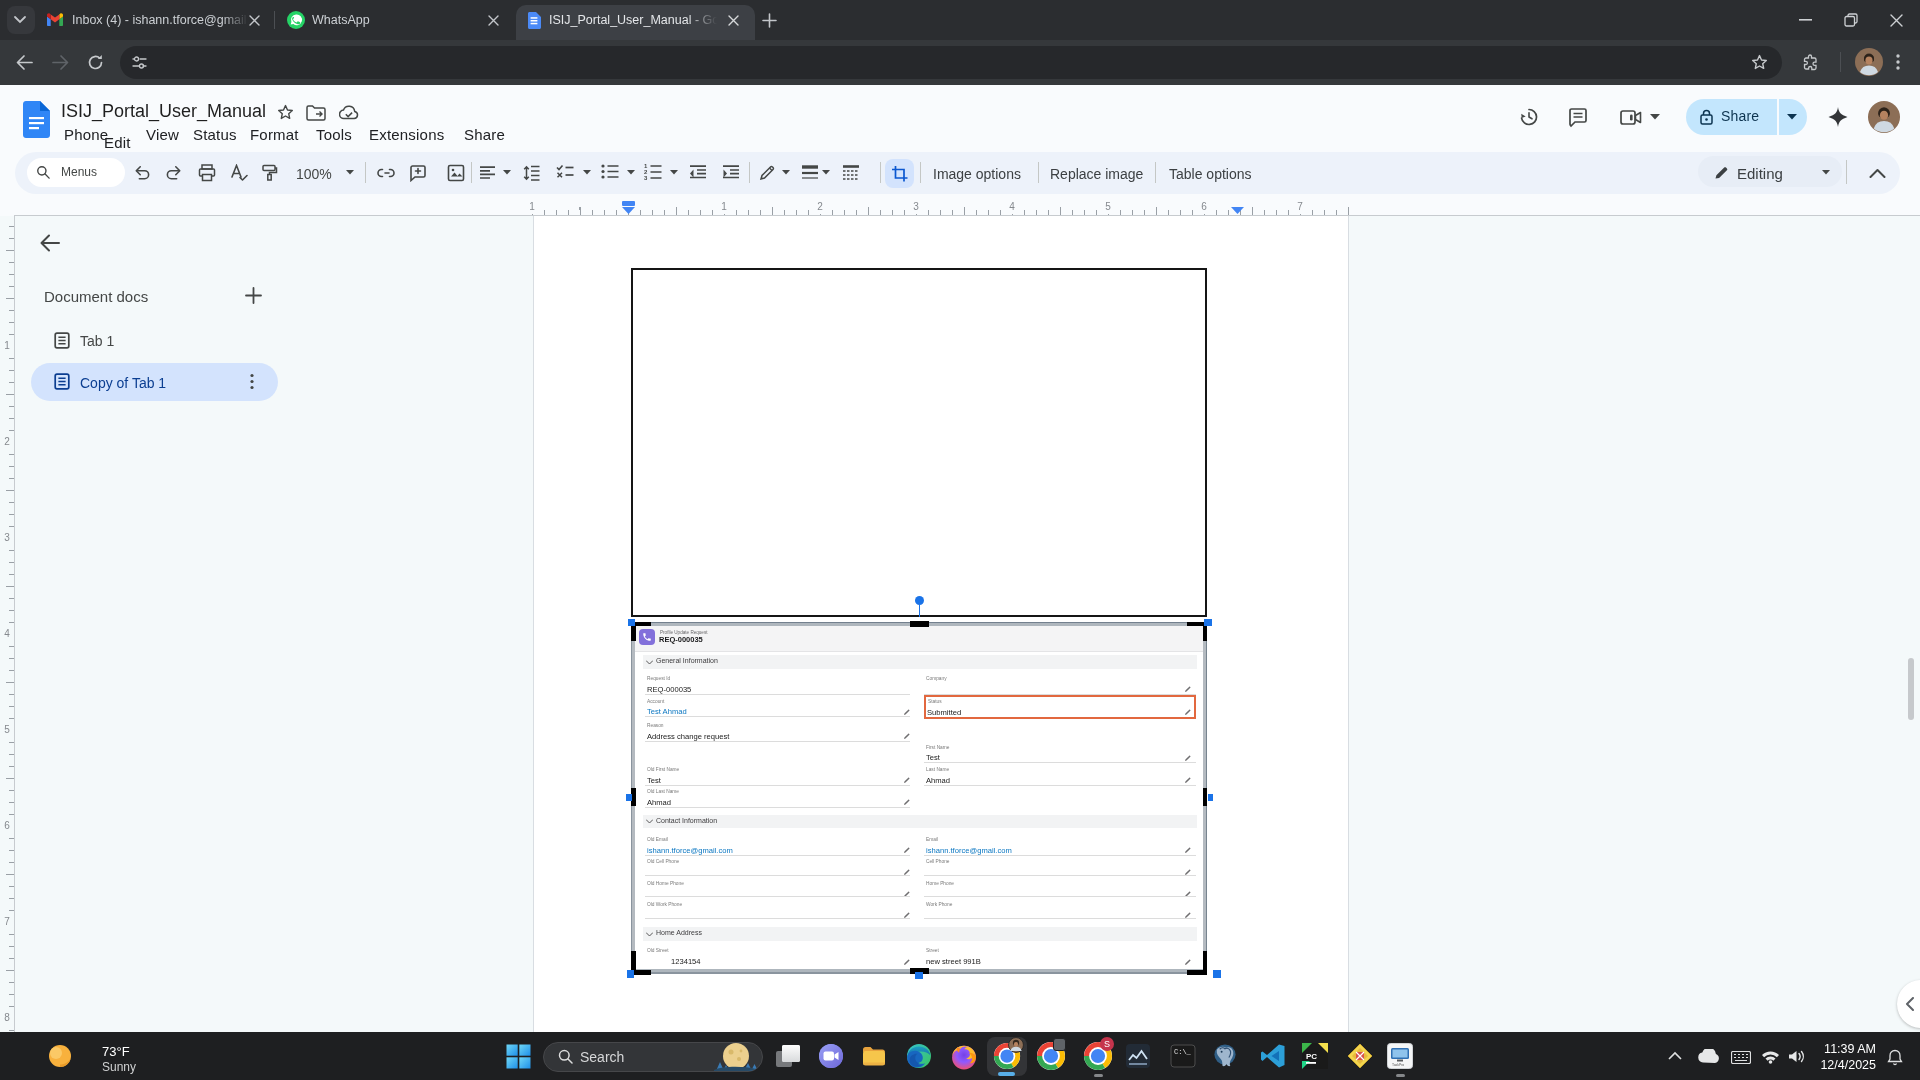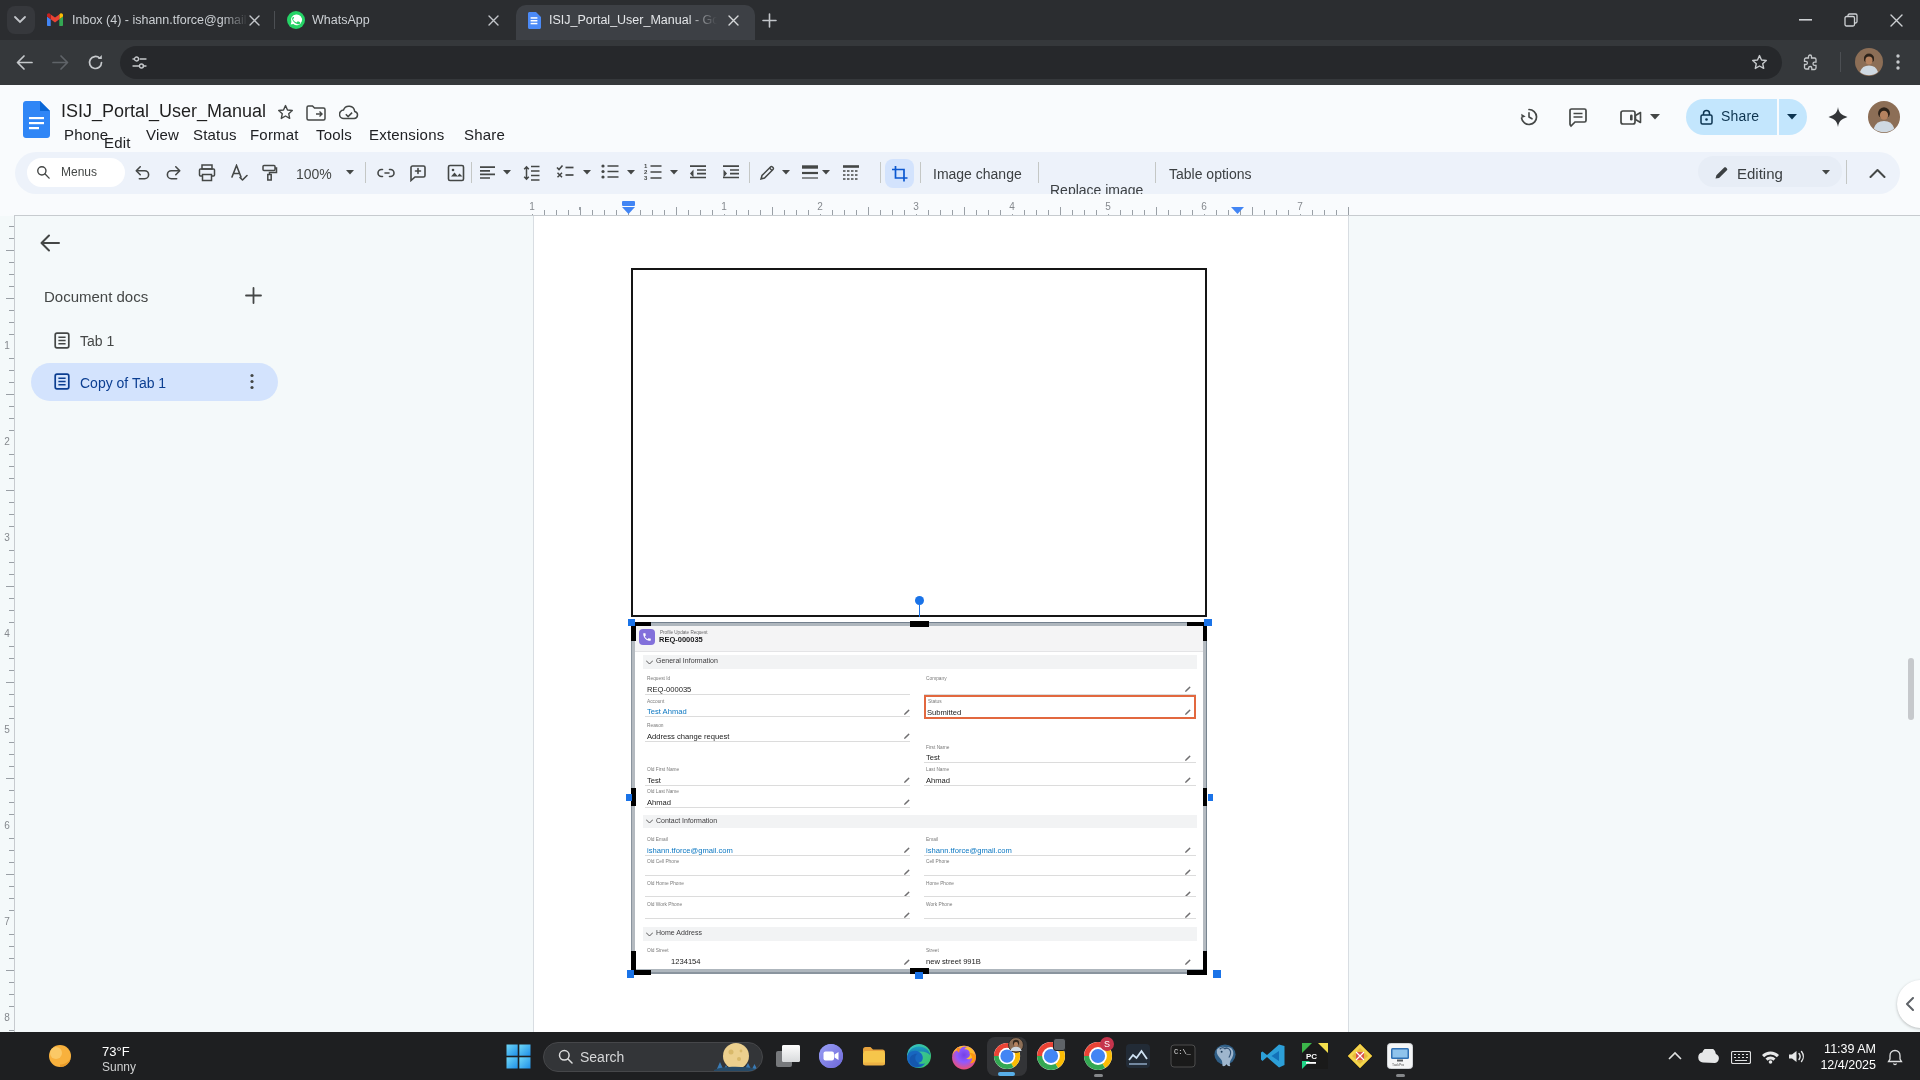--- a/index.html
+++ b/index.html
@@ -311,23 +311,23 @@
       <path d="M1 2.5h16" stroke="#444746" stroke-width="2.6"></path>
       <path d="M1 7h2.5M5 7h2.5M9 7h2.5M13 7h2.5M1 11h2.5M5 11h2.5M9 11h2.5M13 11h2.5M1 15h2.5M5 15h2.5M9 15h2.5M13 15h2.5" stroke="#444746" stroke-width="1.5"></path>
     </svg>
 <div class="a" style="left:880px;top:162px;width:1px;height:21px;background:#c4c7c5"></div>
 <div class="a" style="left:885px;top:159px;width:29px;height:29px;border-radius:8px;background:#d3e3fd"></div>
 <svg class="a" style="left:891px;top:165px" width="17" height="17" viewBox="0 0 17 17">
       <path d="M4.5 1v12h12" fill="none" stroke="#0b57d0" stroke-width="1.7"></path>
       <path d="M1 4.5h12v12" fill="none" stroke="#0b57d0" stroke-width="1.7"></path>
     </svg>
 <div class="a" style="left:920px;top:162px;width:1px;height:21px;background:#c4c7c5"></div>
-    <div class="a" style="left:933px;top:166px;font-size:14px;color:#3c4043">Image change</div>
+    <div class="a" style="left:933px;top:166px;font-size:14px;color:#3c4043">Image options</div>
 <div class="a" style="left:1038px;top:162px;width:1px;height:21px;background:#c4c7c5"></div>
-<div class="a" style="left:1050px;top:182px;font-size:14px;color:#3c4043">Replace image</div>
+<div class="a" style="left:1050px;top:166px;font-size:14px;color:#3c4043">Replace image</div>
 <div class="a" style="left:1155px;top:162px;width:1px;height:21px;background:#c4c7c5"></div>
 <div class="a" style="left:1169px;top:166px;font-size:14px;color:#3c4043">Table options</div>
 <div class="a" style="left:1698px;top:156px;width:144px;height:31px;border-radius:16px;background:#e7edf6"></div>
 <svg class="a" style="left:1714px;top:165px" width="15" height="15" viewBox="0 0 15 15">
       <path d="M1.5 13.5l.9-3.2 7.8-7.8c.5-.5 1.3-.5 1.8 0l.9.9c.5.5.5 1.3 0 1.8l-7.8 7.8z" fill="#3c4043"></path>
     </svg>
 <div class="a" style="left:1737px;top:165px;font-size:15px;color:#3c4043">Editing</div>
 <svg class="a" style="left:1822px;top:170px" width="8" height="5" viewBox="0 0 8 5">
       <path d="M0 0l4 4.5L8 0z" fill="#444746"></path>
     </svg>

